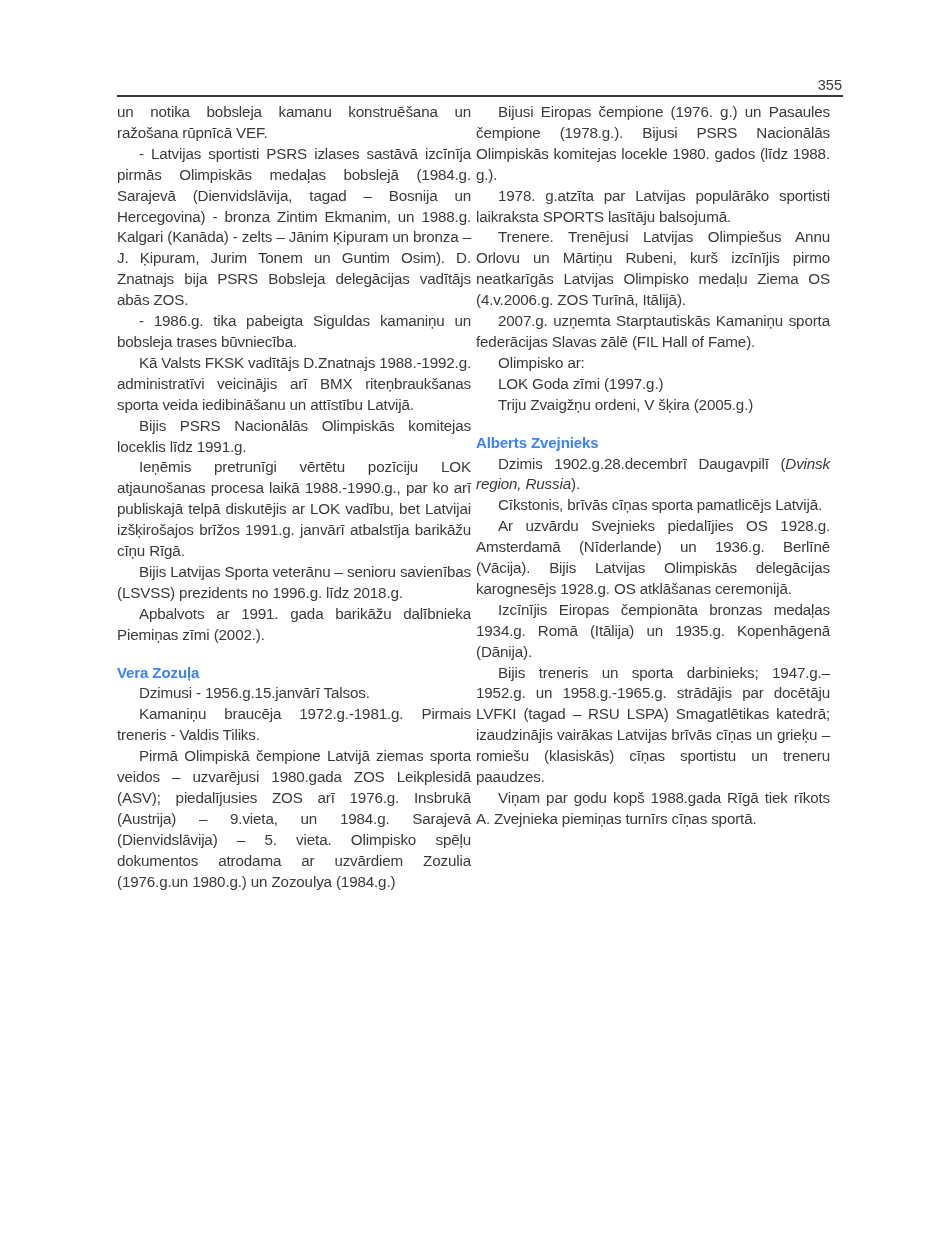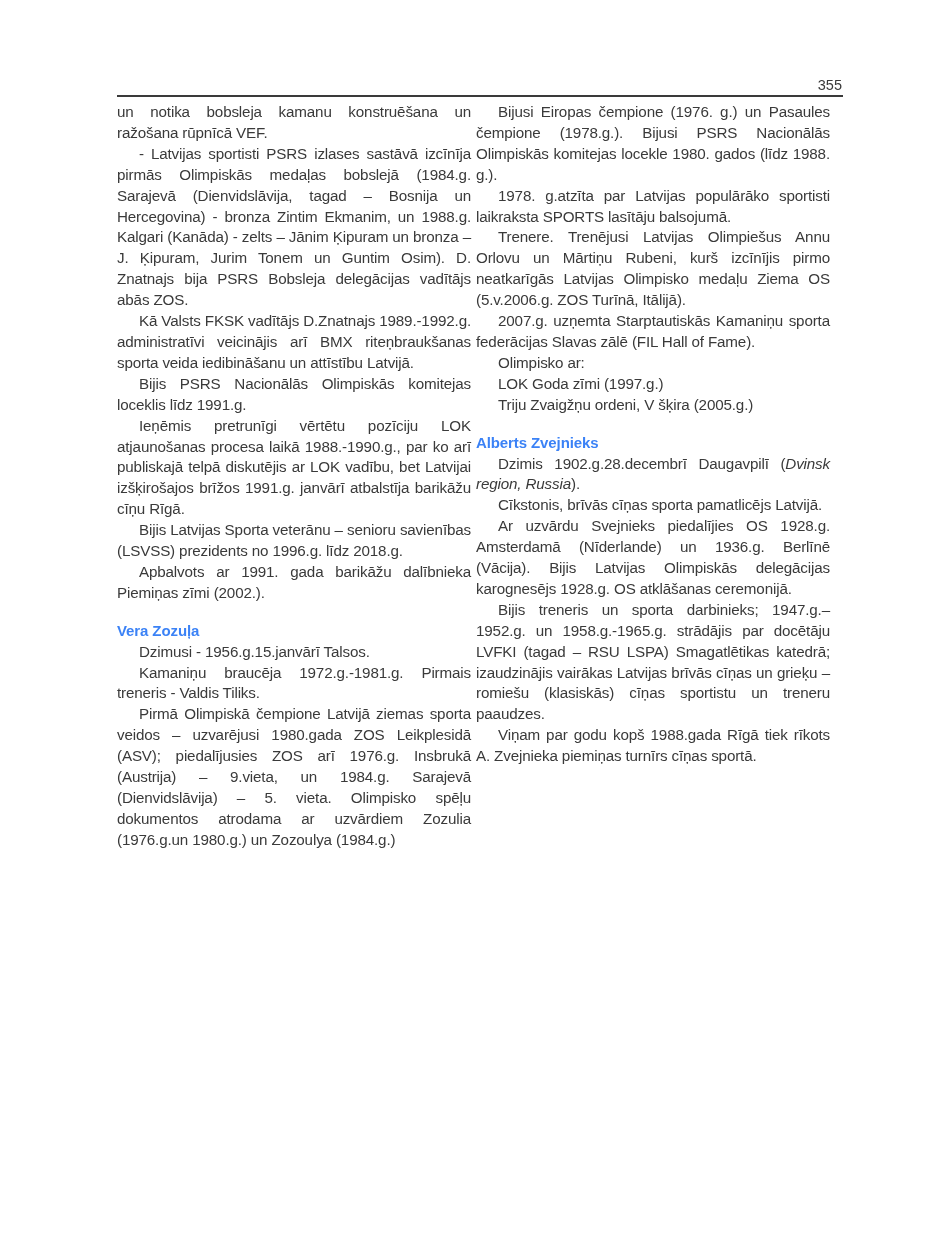--- a/index.html
+++ b/index.html
@@ -70,41 +70,43 @@
 <div class="page">
 
   <div class="page-number">355</div>
   <div class="header-rule"></div>
 
   <div class="content">
 
     <div class="col">
       <p class="para">un notika bobsleja kamanu konstruēšana un ražošana rūpnīcā VEF.</p>
       <p class="para indent">- Latvijas sportisti PSRS izlases sastāvā izcīnīja pirmās Olimpiskās medaļas bobslejā (1984.g. Sarajevā (Dienvidslāvija, tagad – Bosnija un Hercegovina) - bronza Zintim Ekmanim, un 1988.g. Kalgari (Kanāda) - zelts – Jānim Ķipuram un bronza – J. Ķipuram, Jurim Tonem un Guntim Osim). D. Znatnajs bija PSRS Bobsleja delegācijas vadītājs abās ZOS.</p>
-      <p class="para indent">Kā Valsts FKSK vadītājs D.Znatnajs 1989.-1992.g. administratīvi veicinājis arī BMX riteņbraukšanas sporta veida iedibināšanu un attīstību Latvijā.</p>
+      <p class="para indent">- 1986.g. tika pabeigta Siguldas kamaniņu un bobsleja trases būvniecība.</p>
+      <p class="para indent">Kā Valsts FKSK vadītājs D.Znatnajs 1988.-1992.g. administratīvi veicinājis arī BMX riteņbraukšanas sporta veida iedibināšanu un attīstību Latvijā.</p>
       <p class="para indent">Bijis PSRS Nacionālās Olimpiskās komitejas loceklis līdz 1991.g.</p>
       <p class="para indent">Ieņēmis pretrunīgi vērtētu pozīciju LOK atjaunošanas procesa laikā 1988.-1990.g., par ko arī publiskajā telpā diskutējis ar LOK vadību, bet Latvijai izšķirošajos brīžos 1991.g. janvārī atbalstīja barikāžu cīņu Rīgā.</p>
       <p class="para indent">Bijis Latvijas Sporta veterānu – senioru savienības (LSVSS) prezidents no 1996.g. līdz 2018.g.</p>
       <p class="para indent">Apbalvots ar 1991. gada barikāžu dalībnieka Piemiņas zīmi (2002.).</p>
       <h3 class="heading">Vera Zozuļa</h3>
       <p class="para indent">Dzimusi - 1956.g.15.janvārī Talsos.</p>
       <p class="para indent">Kamaniņu braucēja 1972.g.-1981.g. Pirmais treneris - Valdis Tiliks.</p>
       <p class="para indent">Pirmā Olimpiskā čempione Latvijā ziemas sporta veidos – uzvarējusi 1980.gada ZOS Leikplesidā (ASV); piedalījusies ZOS arī 1976.g. Insbrukā (Austrija) – 9.vieta, un 1984.g. Sarajevā (Dienvidslāvija) – 5. vieta. Olimpisko spēļu dokumentos atrodama ar uzvārdiem Zozulia (1976.g.un 1980.g.) un Zozoulya (1984.g.)</p>
     </div>
 
     <div class="col">
       <p class="para indent">Bijusi Eiropas čempione (1976. g.) un Pasaules čempione (1978.g.). Bijusi PSRS Nacionālās Olimpiskās komitejas locekle 1980. gados (līdz 1988. g.).</p>
       <p class="para indent">1978. g.atzīta par Latvijas populārāko sportisti laikraksta SPORTS lasītāju balsojumā.</p>
-      <p class="para indent">Trenere. Trenējusi Latvijas Olimpiešus Annu Orlovu un Mārtiņu Rubeni, kurš izcīnījis pirmo neatkarīgās Latvijas Olimpisko medaļu Ziema OS (5.v.2006.g. ZOS Turīnā, Itālijā).</p>
+      <p class="para indent">Trenere. Trenējusi Latvijas Olimpiešus Annu Orlovu un Mārtiņu Rubeni, kurš izcīnījis pirmo neatkarīgās Latvijas Olimpisko medaļu Ziema OS (4.v.2006.g. ZOS Turīnā, Itālijā).</p>
       <p class="para indent">2007.g. uzņemta Starptautiskās Kamaniņu sporta federācijas Slavas zālē (FIL Hall of Fame).</p>
       <p class="para indent">Olimpisko ar:</p>
       <p class="para indent">LOK Goda zīmi (1997.g.)</p>
       <p class="para indent">Triju Zvaigžņu ordeni, V šķira (2005.g.)</p>
       <h3 class="heading">Alberts Zvejnieks</h3>
       <p class="para indent"><span>Dzimis 1902.g.28.decembrī Daugavpilī (</span><em>Dvinsk region, Russia</em><span>).</span></p>
       <p class="para indent">Cīkstonis, brīvās cīņas sporta pamatlicējs Latvijā.</p>
       <p class="para indent">Ar uzvārdu Svejnieks piedalījies OS 1928.g. Amsterdamā (Nīderlande) un 1936.g. Berlīnē (Vācija). Bijis Latvijas Olimpiskās delegācijas karognesējs 1928.g. OS atklāšanas ceremonijā.</p>
+      <p class="para indent">Izcīnījis Eiropas čempionāta bronzas medaļas 1934.g. Romā (Itālija) un 1935.g. Kopenhāgenā (Dānija).</p>
       <p class="para indent">Bijis treneris un sporta darbinieks; 1947.g.–1952.g. un 1958.g.-1965.g. strādājis par docētāju LVFKI (tagad – RSU LSPA) Smagatlētikas katedrā; izaudzinājis vairākas Latvijas brīvās cīņas un grieķu – romiešu (klasiskās) cīņas sportistu un treneru paaudzes.</p>
       <p class="para indent">Viņam par godu kopš 1988.gada Rīgā tiek rīkots A. Zvejnieka piemiņas turnīrs cīņas sportā.</p>
     </div>
 
   </div>
 </div>
 
 </body></html>

